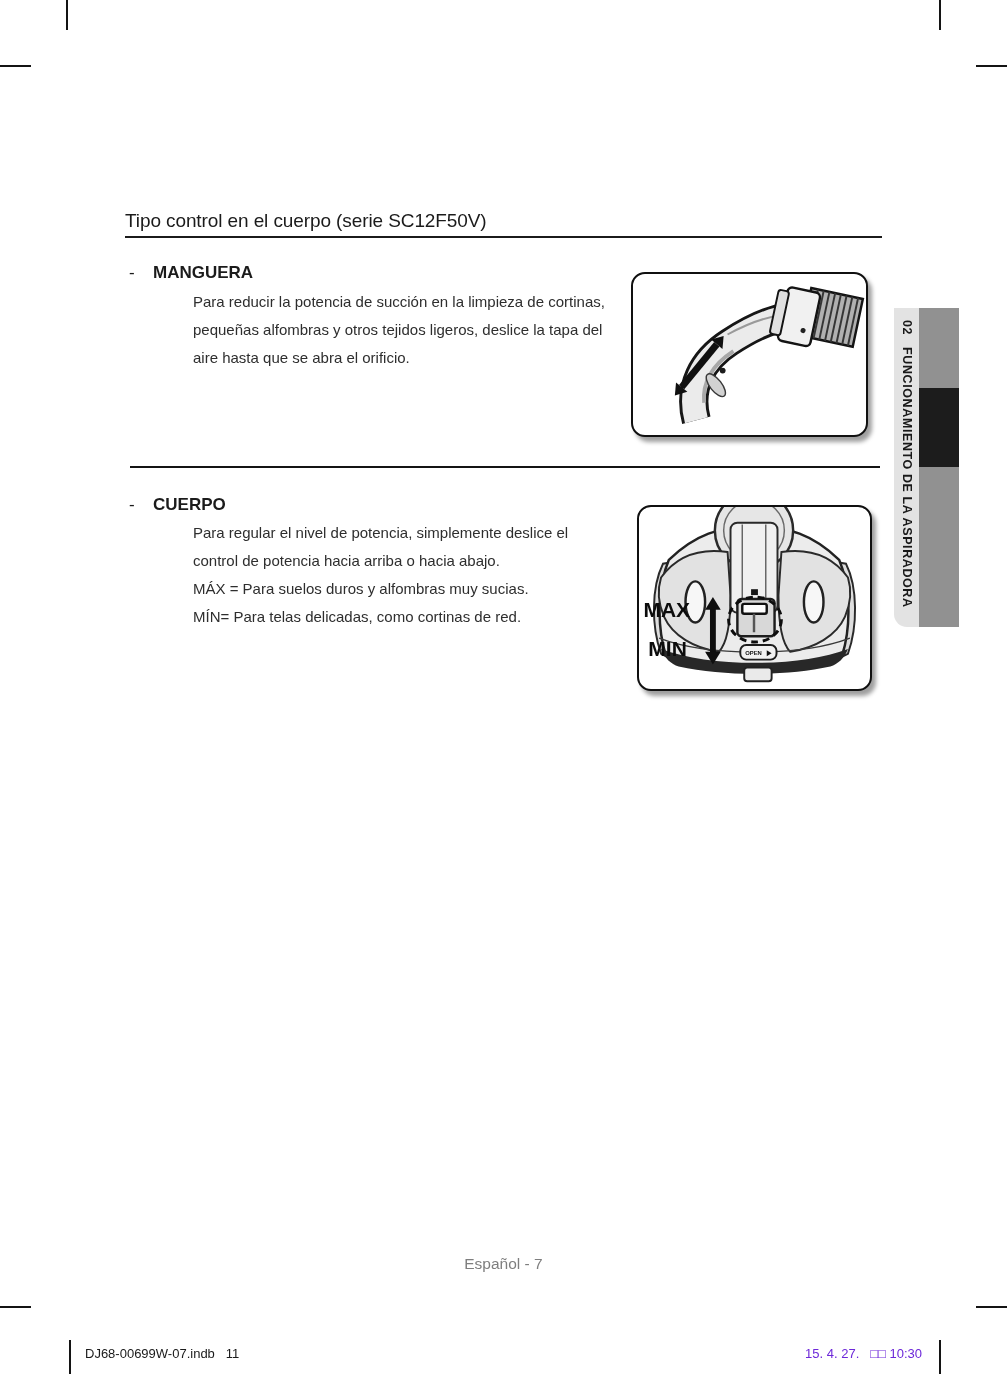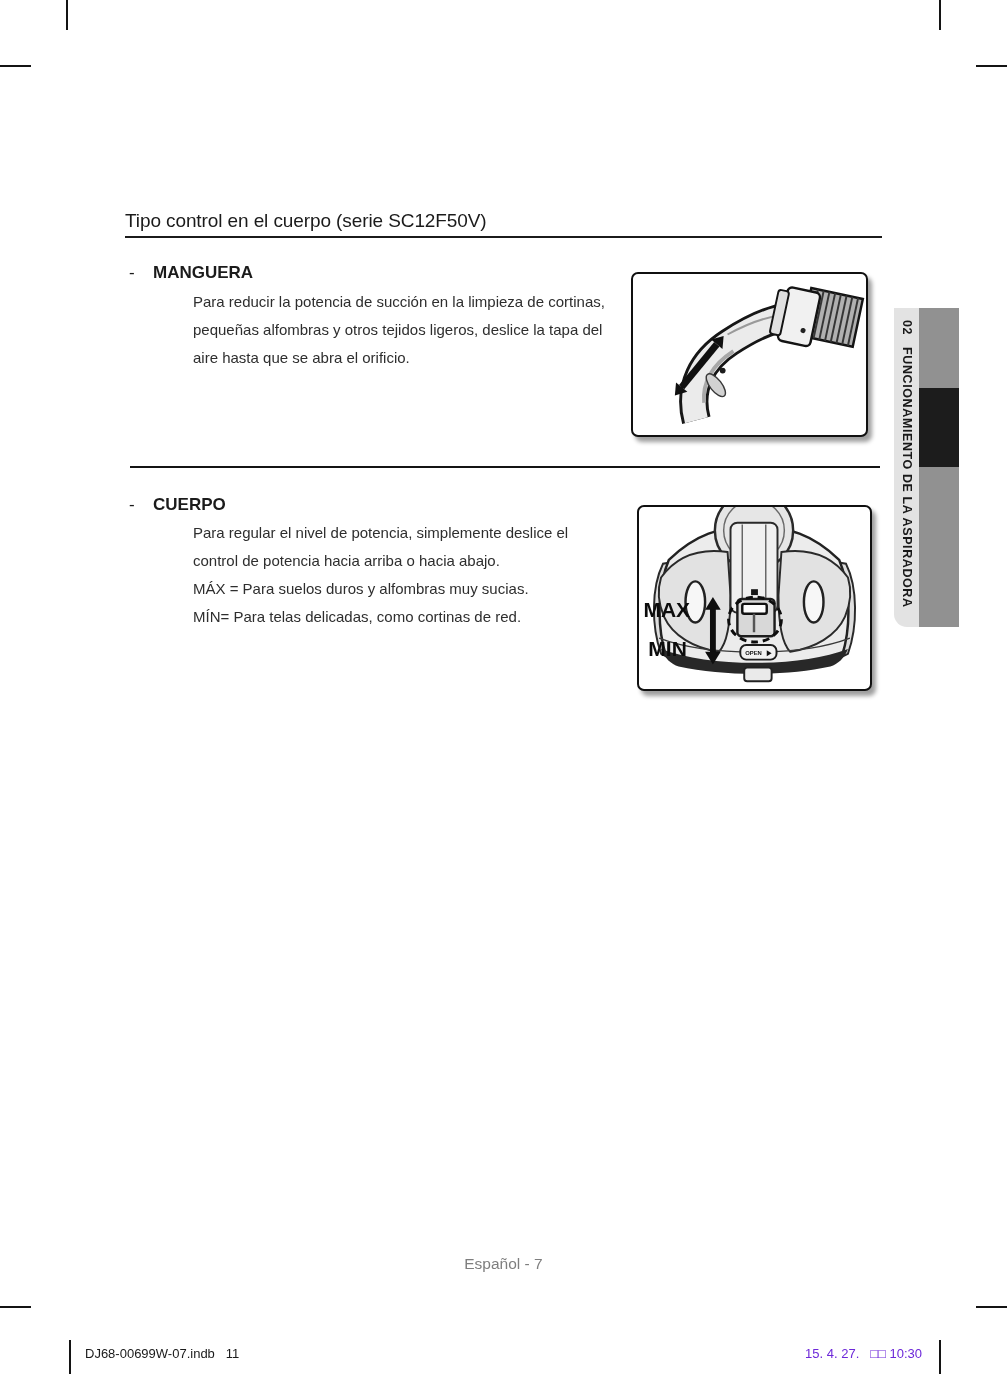--- a/index.html
+++ b/index.html
@@ -21,21 +21,21 @@
 
   .sec-head{position:absolute;display:flex;font-size:17px;font-weight:700;color:#1b1b1b;}
   .sec-head .dash{width:24px;font-weight:400;}
   #sec1-head{left:129px;top:263px;}
   #sec2-head{left:129px;top:495px;}
 
   .para{font-size:15px;line-height:28px;color:#2e2e2e;margin:0;}
   #sec1-para{position:absolute;left:193px;top:288px;width:434px;}
   #sec2-paras{position:absolute;left:193px;top:519px;width:418px;}
 
-  .figure{position:absolute;background:#fff;border:2.5px solid #101010;border-radius:7px;
+  .figure{position:absolute;background:#fff;border:2.5px solid #101010;border-radius:14px;
           box-shadow:4px 5px 4px rgba(0,0,0,0.38);overflow:hidden;box-sizing:border-box;}
   #fig1{left:631px;top:272px;width:237px;height:165px;}
   #fig2{left:637px;top:505px;width:235px;height:186px;}
   .figure svg{display:block;width:100%;height:100%;}
   .figlabel{font-family:"Liberation Sans",sans-serif;font-weight:700;font-size:21.5px;fill:#0c0c0c;}
   .figsmall{font-family:"Liberation Sans",sans-serif;font-weight:700;font-size:6px;fill:#111;}
 
   
   .side-tab{position:absolute;left:894px;top:308px;width:25px;height:319px;background:#e3e3e3;
             border-bottom-left-radius:13px;writing-mode:vertical-rl;text-orientation:mixed;

